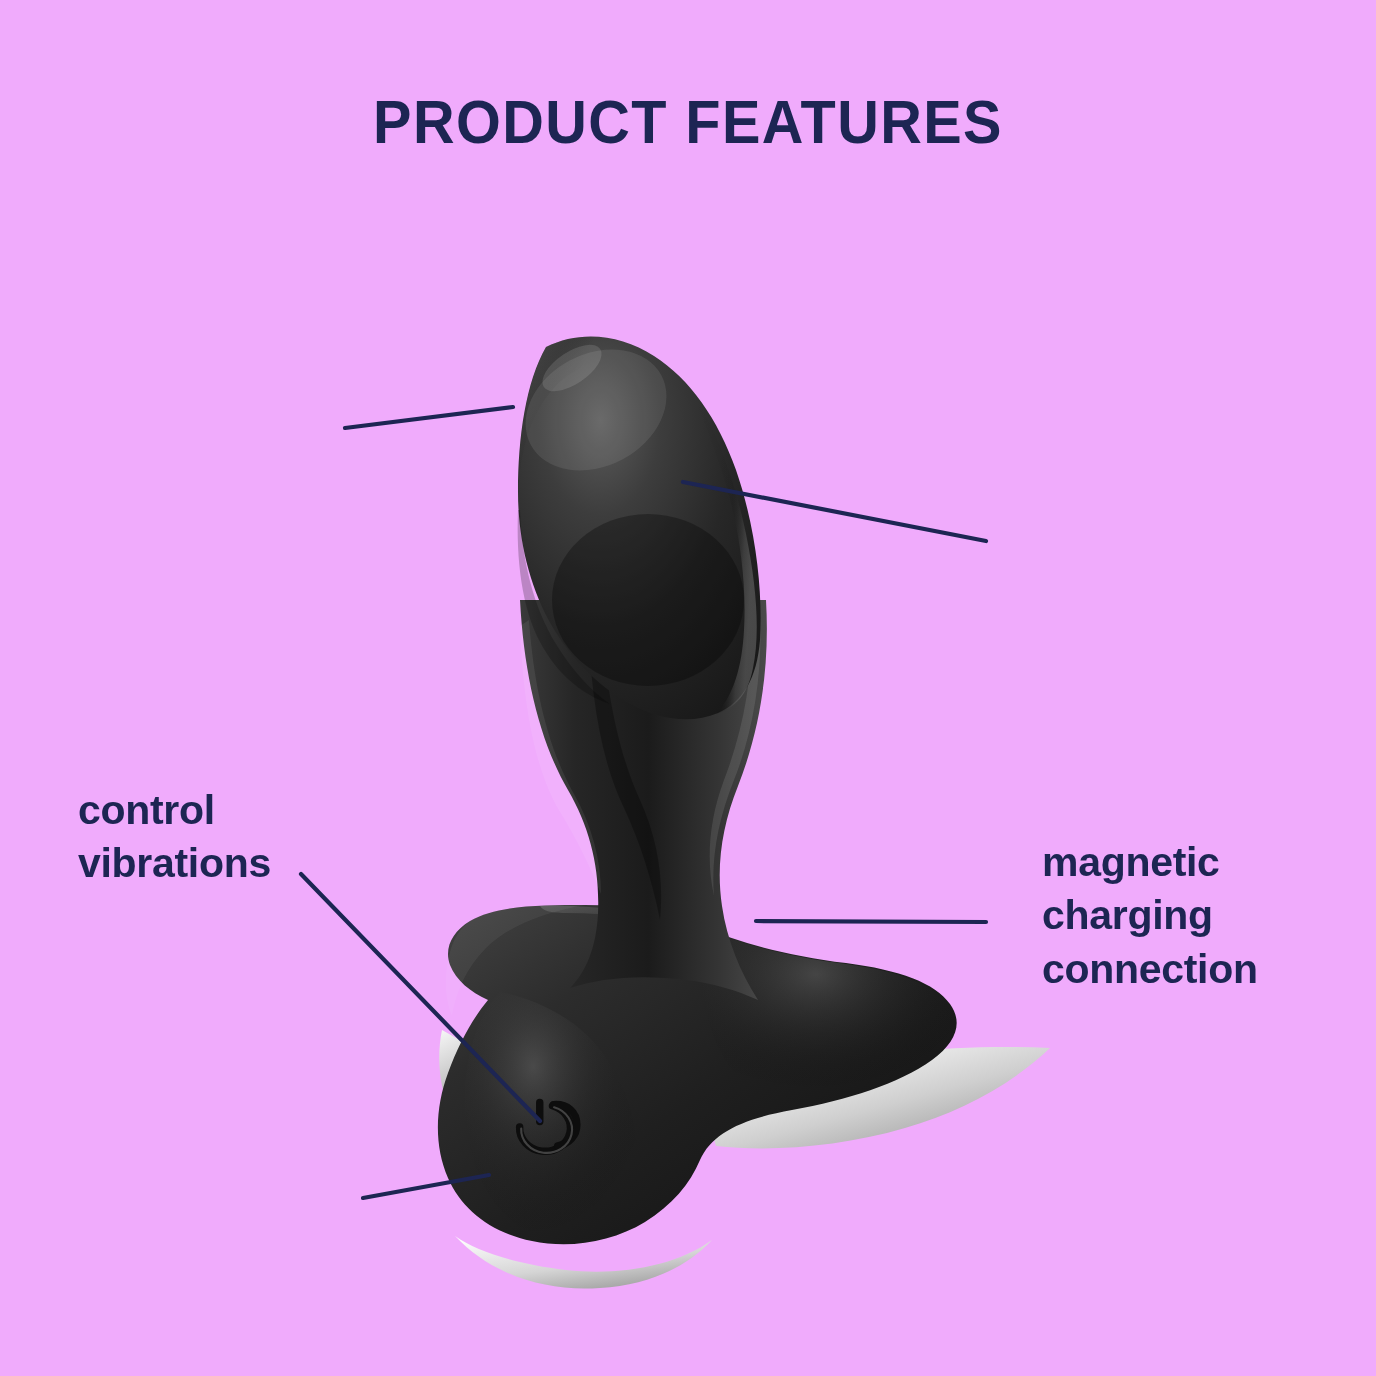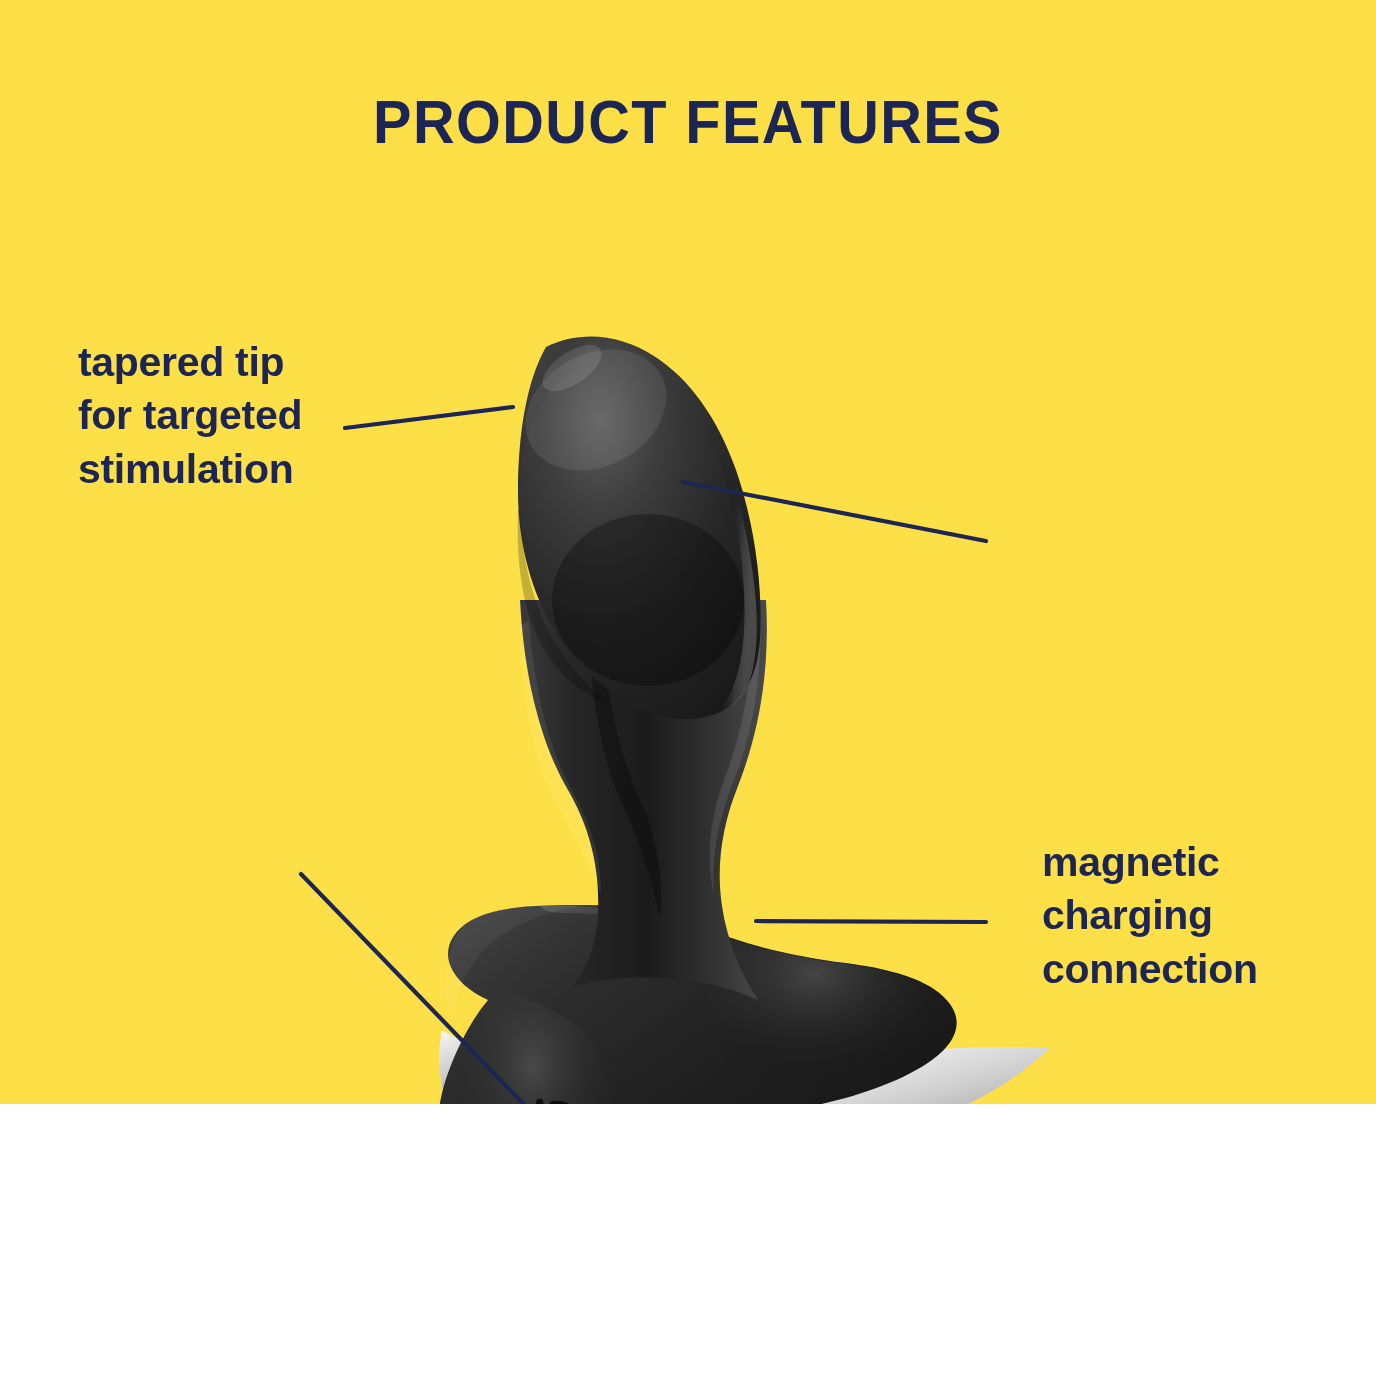--- a/index.html
+++ b/index.html
@@ -6,22 +6,22 @@
     margin: 0;
     padding: 0;
     background: #ffffff;
   }
   body {
     font-family: "Liberation Sans", sans-serif;
   }
   #page {
     position: relative;
     width: 1376px;
-    height: 1104px;
-    background: #fde047;
+    height: 1376px;
+    background: #f0abfc;
     overflow: hidden;
   }
 
   
   #title {
     position: absolute;
     left: 0;
     top: 86px;
     width: 1376px;
     text-align: center;
@@ -288,24 +288,23 @@
 
     <g stroke="#1d2553" stroke-width="4.2" stroke-linecap="round" fill="none">
       <line x1="345" y1="428" x2="513" y2="407"></line>
       <line x1="683" y1="482" x2="986" y2="541"></line>
       <line x1="301" y1="874" x2="540" y2="1121"></line>
       <line x1="756" y1="921" x2="986" y2="922"></line>
       <line x1="363" y1="1198" x2="489" y2="1175"></line>
     </g>
   </svg>
 
-  <div class="label label-left" id="label-tapered">tapered tip
-for targeted
-stimulation</div>
-
-
+
+
+  <div class="label label-left" id="label-control">control
+vibrations</div>
 
   <div class="label label-right" id="label-magnetic">magnetic
 charging
 connection</div>
 
 
 </div>
 
 </body></html>

